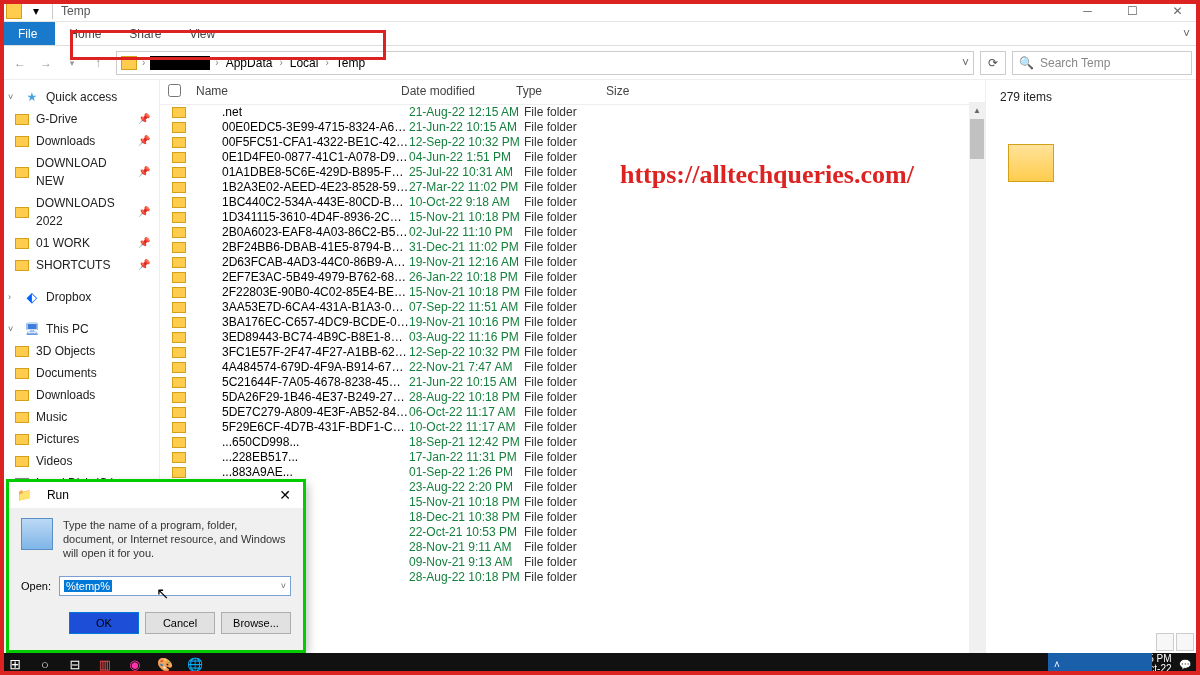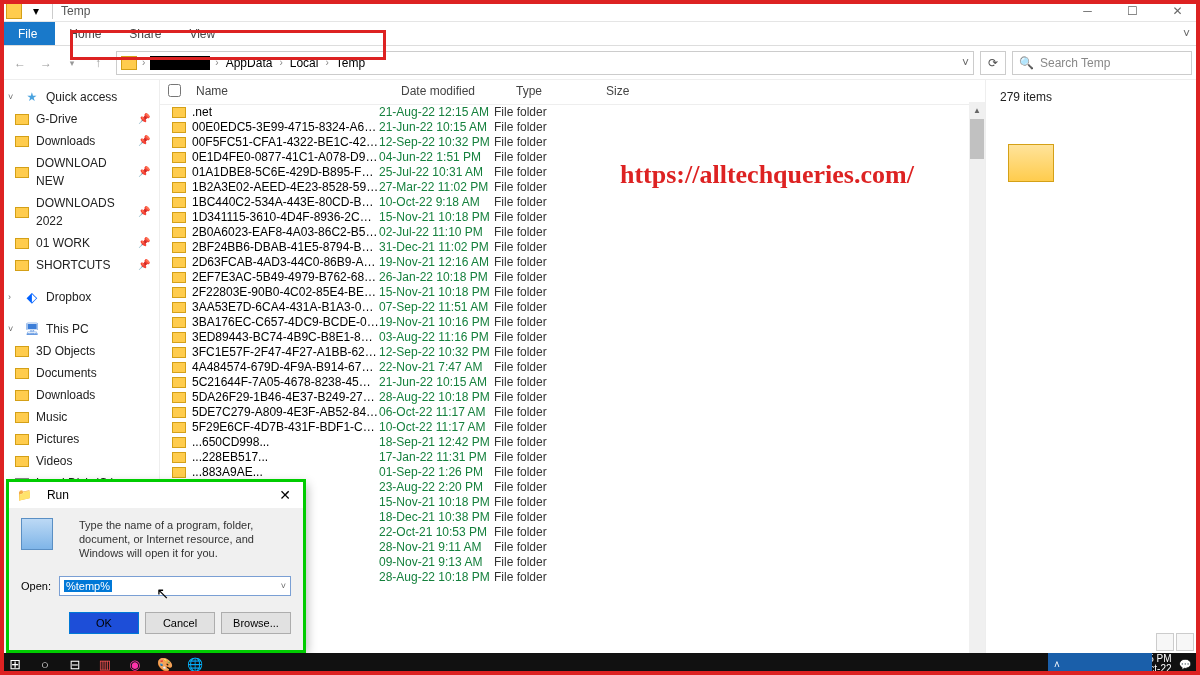--- a/index.html
+++ b/index.html
@@ -60,41 +60,41 @@
 .col-headers { display: flex; border-bottom: 1px solid #eee; padding: 4px 0; font-size: 12px; color: #444; }
 .col-headers .col { padding: 0 8px; }
 .col-chk { width: 28px; text-align: center; }
 .col-name { width: 205px; }
 .col-date { width: 115px; }
 .col-type { width: 90px; }
 .col-size { width: 60px; }
 .rows { overflow-y: auto; flex: 1; }
 .row { display: flex; align-items: center; padding: 0; font-size: 12px; line-height: 15px; }
 .row .ic-folder { margin: 0 6px 0 12px; }
-.row .name { width: 187px; overflow: hidden; white-space: nowrap; text-overflow: ellipsis; }
+.row .name { width: 187px; overflow: hidden; white-space: nowrap; text-overflow: ellipsis; margin-left: 30px; }
 .row .date { width: 115px; color: #15803d; }
 .row .type { width: 90px; color: #333; }
 .scrollbar { position: absolute; right: 0; top: 22px; bottom: 0; width: 16px; background: #f0f0f0; }
 .scroll-thumb { width: 14px; height: 40px; background: #c1c1c1; margin: 1px; }
 .scroll-arrow { height: 16px; display: flex; align-items: center; justify-content: center; color: #666; font-size: 8px; }
 
 .details { width: 215px; border-left: 1px solid #eee; padding: 10px 14px; }
 .details .count { font-size: 12px; color: #222; margin-bottom: 40px; }
 .details .big-folder { width: 46px; height: 38px; background: linear-gradient(#ffe39a,#ffcc4d); border: 1px solid #d4a017; margin-left: 8px; }
 
 
 .watermark { position: absolute; top: 160px; left: 620px; color: #d22; font-weight: bold; font-family: "Times New Roman", serif; font-size: 26px; z-index: 40; white-space: nowrap; }
 
 
 .run-dialog { position: absolute; left: 8px; bottom: 24px; width: 296px; height: 170px; background: #f0f0f0; border: 1px solid #aaa; box-shadow: 3px 3px 10px rgba(0,0,0,.3); z-index: 60; }
 .run-highlight { position: absolute; left: 6px; bottom: 22px; width: 300px; height: 174px; border: 3px solid #0c0; pointer-events: none; z-index: 61; }
 .run-title { display: flex; align-items: center; justify-content: space-between; padding: 4px 8px; height: 26px; background: #fff; }
 .run-title .t { font-size: 12px; }
 .run-title .x { font-size: 14px; padding: 0 4px; }
-.run-body { padding: 10px 12px; display: flex; gap: 26px; }
+.run-body { padding: 10px 12px; display: flex; gap: 10px; }
 .run-body .run-ic { width: 32px; height: 32px; background: linear-gradient(#bcd9f5,#7fb5e8); border: 1px solid #5a8fc4; flex-shrink: 0; }
 .run-body .msg { font-size: 11px; line-height: 14px; color: #333; }
 .run-input-row { display: flex; align-items: center; padding: 6px 12px; gap: 8px; }
 .run-input-row label { font-size: 11px; }
 .run-input { flex: 1; height: 20px; border: 1px solid #7a9fd4; background: #fff; padding: 0 4px; display: flex; align-items: center; }
 .run-input .val { background: #0078d7; color: #fff; padding: 0 2px; font-size: 11px; }
 .run-input .dd { margin-left: auto; color: #666; font-size: 9px; }
 .run-buttons { display: flex; justify-content: flex-end; gap: 6px; padding: 10px 12px; background: #f0f0f0; }
 .run-buttons button { width: 70px; height: 22px; font-size: 11px; background: #e1e1e1; border: 1px solid #adadad; }
 .run-buttons button.primary { border: 1px solid #0078d7; background: #1d4ed8; }

